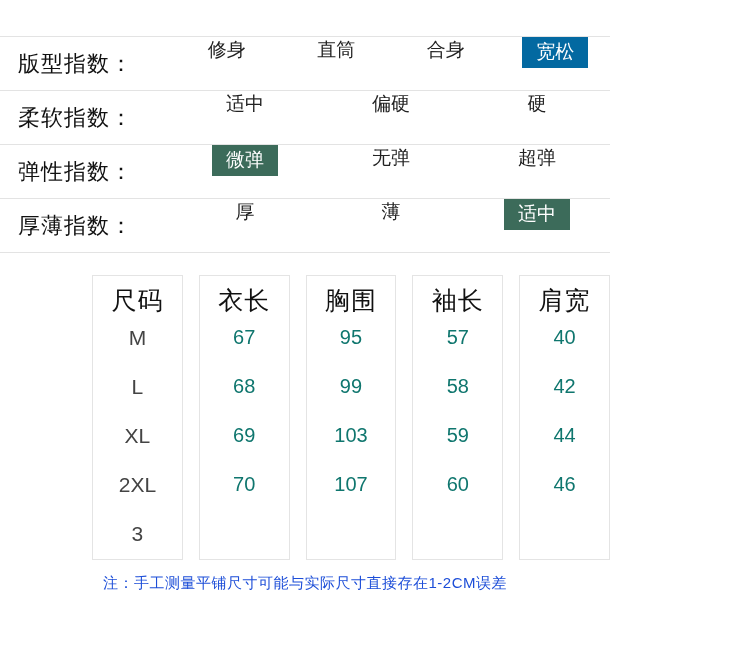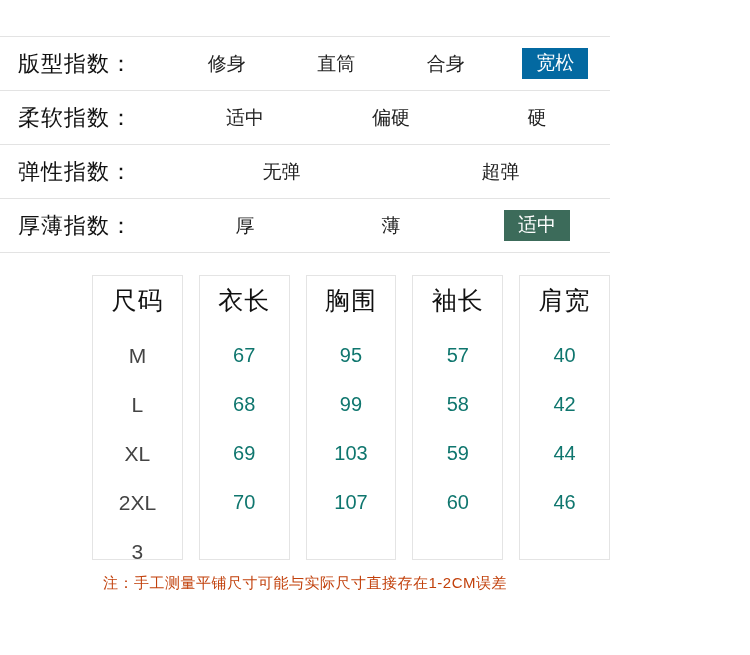--- a/index.html
+++ b/index.html
@@ -40,21 +40,21 @@
     padding-left: 18px;
     box-sizing: border-box;
     font-size: 22px;
     letter-spacing: 1px;
     color: #111;
     white-space: nowrap;
   }
   .index-opts {
     flex: 1;
     display: flex;
-    align-items: center;
+    align-items: flex-start;
     height: 100%;
   }
   .opt {
     flex: 1;
     text-align: center;
     font-size: 19px;
     color: #222;
     position: relative;
   }
   .opt.sel span {
@@ -83,21 +83,20 @@
     align-items: center;
     padding-top: 12px;
   }
   .size-col.first {
     border: 1px solid #e4e4e4;
   }
   .col-head {
     font-size: 25px;
     color: #111;
     line-height: 1;
-    margin-bottom: 18px;
     letter-spacing: 1px;
   }
   .col-cell {
     font-size: 20px;
     color: #0f766e;
     height: 49px;
     line-height: 49px;
     text-align: center;
   }
   .size-col.first .col-cell {
@@ -108,21 +107,21 @@
   .size-col .col-cell:nth-child(2) { margin-top: 0; }
 
   
   .size-col.num { padding-top: 12px; }
   .size-col.num .col-cell { height: 49px; line-height: 49px; }
 
   .note {
     margin-top: 14px;
     text-align: center;
     font-size: 15px;
-    color: #c2410c;
+    color: #1d4ed8;
     letter-spacing: 0.5px;
   }
 </style>
 </head>
 <body>
 
 <div class="page">
 
   <div class="index-section">
 
@@ -141,20 +140,21 @@
       <div class="index-opts">
         <div class="opt"><span>适中</span></div>
         <div class="opt"><span>偏硬</span></div>
         <div class="opt"><span>硬</span></div>
       </div>
     </div>
 
     <div class="index-row">
       <div class="index-label">弹性指数：</div>
       <div class="index-opts">
+        <div class="opt sel"><span style="background: rgb(60, 107, 90);">微弹</span></div>
         <div class="opt"><span>无弹</span></div>
         <div class="opt"><span>超弹</span></div>
       </div>
     </div>
 
     <div class="index-row">
       <div class="index-label">厚薄指数：</div>
       <div class="index-opts">
         <div class="opt"><span>厚</span></div>
         <div class="opt"><span>薄</span></div>

